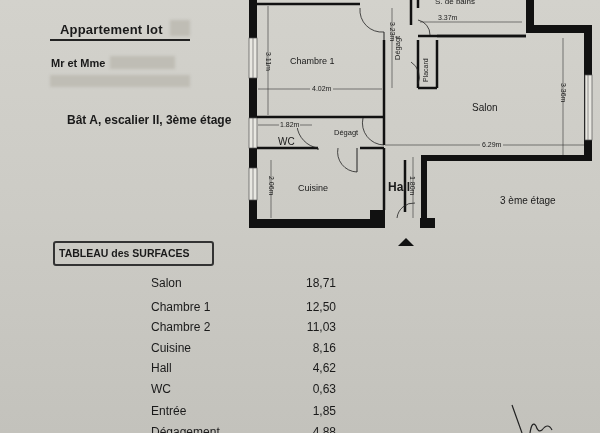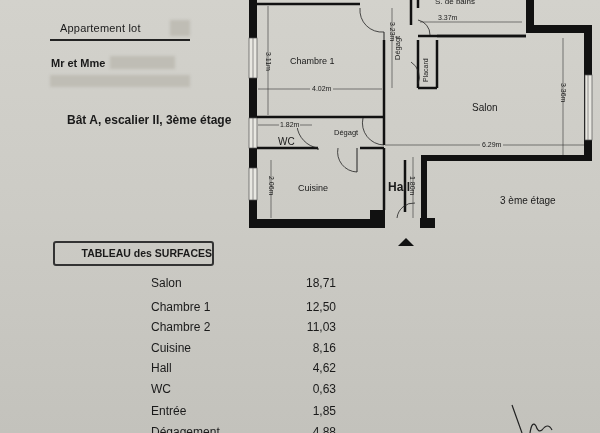--- a/index.html
+++ b/index.html
@@ -1,27 +1,27 @@
 <!DOCTYPE html>
 <html><head>
 <meta charset="utf-8">
 <style>
   html,body{margin:0;padding:0;}
   body{width:600px;height:433px;overflow:hidden;background:#c9c8c2;font-family:"Liberation Sans",sans-serif;color:#1a1a1a;position:relative;}
   .paper{position:absolute;left:0;top:0;width:600px;height:433px;background:linear-gradient(180deg,#d3d2cc 0%,#cccbc5 50%,#c3c2bc 100%);}
-  .hdr-title{position:absolute;left:60px;top:22px;font-size:11px;font-weight:normal;letter-spacing:0.2px;}
+  .hdr-title{position:absolute;left:60px;top:22px;font-size:13px;font-weight:bold;letter-spacing:0.2px;}
   .hdr-line{position:absolute;left:50px;top:39px;width:140px;height:2px;background:#222;}
   .blur{position:absolute;background:#bfbdb5;filter:blur(1.5px);}
   .hdr-owner{position:absolute;left:51px;top:57px;font-size:11px;font-weight:bold;}
   .hdr-city{position:absolute;left:51px;top:94px;font-size:12px;font-weight:bold;}
   .hdr-bat{position:absolute;left:51px;top:113px;font-size:12px;font-weight:bold;margin-left:16px;}
   .plan{position:absolute;left:0;top:0;}
   .room-label{position:absolute;font-size:9px;}
   .dim{position:absolute;font-size:7px;}
-  .tbl-title{position:absolute;left:53px;top:241px;width:161px;height:25px;border:2px solid #333;border-radius:3px;box-sizing:border-box;font-size:10.5px;font-weight:bold;padding:4px 0 4px 4px;text-align:right;}
+  .tbl-title{position:absolute;left:53px;top:241px;width:161px;height:25px;border:2px solid #333;border-radius:3px;box-sizing:border-box;font-size:10.5px;font-weight:bold;padding:4px 0 4px 4px;}
   .tbl-row{position:absolute;left:151px;width:185px;font-size:12px;}
   .tbl-row .nm{position:absolute;left:0;}
   .tbl-row .val{position:absolute;right:0;}
   .floor-label{position:absolute;left:500px;top:195px;font-size:10px;text-align:right;}
 </style>
 </head>
 <body>
 
 <div class="paper">
 

